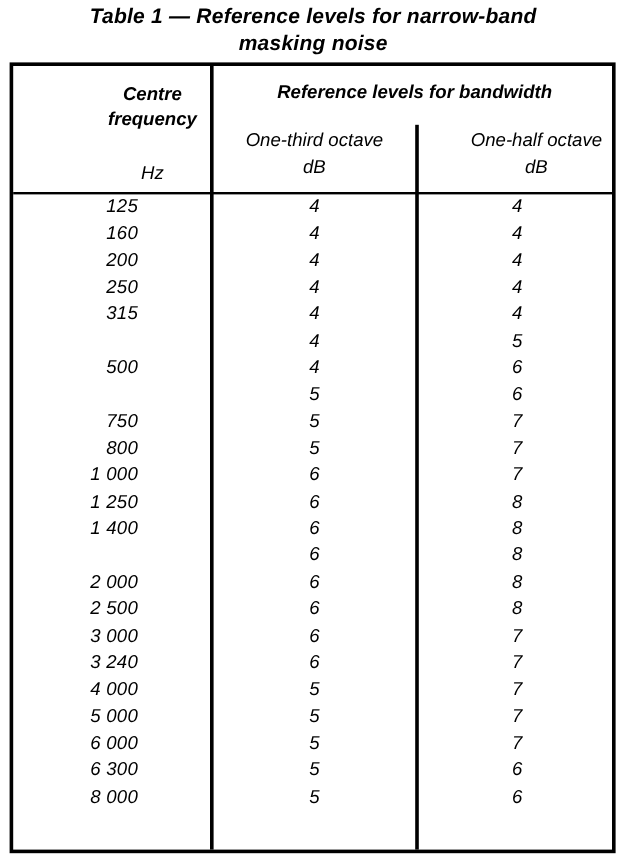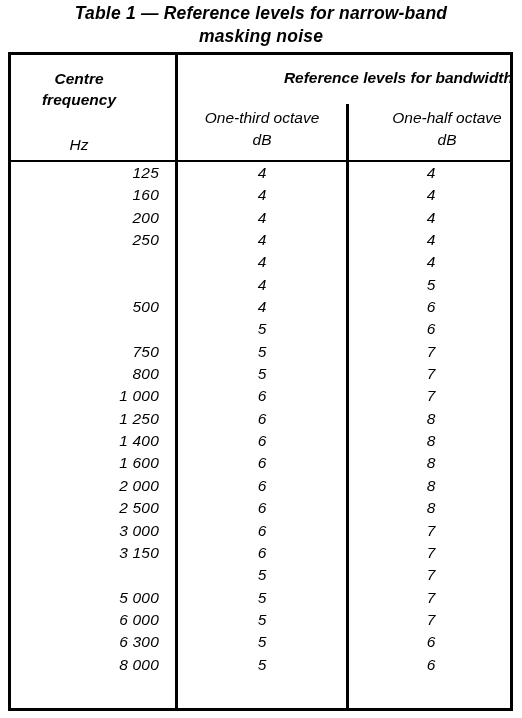--- a/index.html
+++ b/index.html
@@ -83,41 +83,41 @@
     position: absolute;
     text-align: center;
     line-height: 20px;
   }
 
   .head-freq {
     left: 0;
     top: 0;
     width: 136px;
     height: 105px;
+    padding-left: 48px;
   }
   .head-freq .bold-lines {
     margin-top: 13px;
     font-size: 15.5px;
     font-weight: bold;
     white-space: pre-line;
     line-height: 21px;
   }
   .head-freq .unit {
     margin-top: 25px;
     font-size: 15.5px;
     font-weight: normal;
   }
 
   .head-span {
     left: 167px;
     top: 13px;
     width: 335px;
     font-size: 15.5px;
     font-weight: bold;
-    text-align: right;
   }
 
   .head-sub-a {
     left: 167px;
     top: 52px;
     width: 168px;
     font-size: 15.5px;
     font-weight: normal;
     white-space: pre-line;
     line-height: 22px;
@@ -151,21 +151,20 @@
     font-size: 15.5px;
     line-height: 22.35px;
     font-weight: normal;
   }
   
   .cell-freq {
     left: 0;
     width: 104px;
     text-align: right;
     letter-spacing: 0.2px;
-    padding-left: 44px;
   }
   .cell-third {
     left: 167px;
     width: 168px;
     text-align: center;
   }
   .cell-half {
     left: 338px;
     width: 164px;
     text-align: center;
@@ -218,20 +217,21 @@
           <div class="cell cell-freq">200</div>
           <div class="cell cell-third">4</div>
           <div class="cell cell-half">4</div>
         </div>
         <div class="row">
           <div class="cell cell-freq">250</div>
           <div class="cell cell-third">4</div>
           <div class="cell cell-half">4</div>
         </div>
         <div class="row">
+          <div class="cell cell-freq">315</div>
           <div class="cell cell-third">4</div>
           <div class="cell cell-half">4</div>
         </div>
         <div class="row">
           <div class="cell cell-third">4</div>
           <div class="cell cell-half">5</div>
         </div>
         <div class="row">
           <div class="cell cell-freq">500</div>
           <div class="cell cell-third">4</div>
@@ -260,45 +260,45 @@
           <div class="cell cell-freq">1 250</div>
           <div class="cell cell-third">6</div>
           <div class="cell cell-half">8</div>
         </div>
         <div class="row">
           <div class="cell cell-freq">1 400</div>
           <div class="cell cell-third">6</div>
           <div class="cell cell-half">8</div>
         </div>
         <div class="row">
-          <div class="cell cell-freq">1 600</div>
           <div class="cell cell-third">6</div>
           <div class="cell cell-half">8</div>
         </div>
         <div class="row">
           <div class="cell cell-freq">2 000</div>
           <div class="cell cell-third">6</div>
           <div class="cell cell-half">8</div>
         </div>
         <div class="row">
           <div class="cell cell-freq">2 500</div>
           <div class="cell cell-third">6</div>
           <div class="cell cell-half">8</div>
         </div>
         <div class="row">
           <div class="cell cell-freq">3 000</div>
           <div class="cell cell-third">6</div>
           <div class="cell cell-half">7</div>
         </div>
         <div class="row">
-          <div class="cell cell-freq">3 150</div>
-          <div class="cell cell-third">6</div>
-          <div class="cell cell-half">7</div>
-        </div>
-        <div class="row">
+          <div class="cell cell-freq">3 240</div>
+          <div class="cell cell-third">6</div>
+          <div class="cell cell-half">7</div>
+        </div>
+        <div class="row">
+          <div class="cell cell-freq">4 000</div>
           <div class="cell cell-third">5</div>
           <div class="cell cell-half">7</div>
         </div>
         <div class="row">
           <div class="cell cell-freq">5 000</div>
           <div class="cell cell-third">5</div>
           <div class="cell cell-half">7</div>
         </div>
         <div class="row">
           <div class="cell cell-freq">6 000</div>

